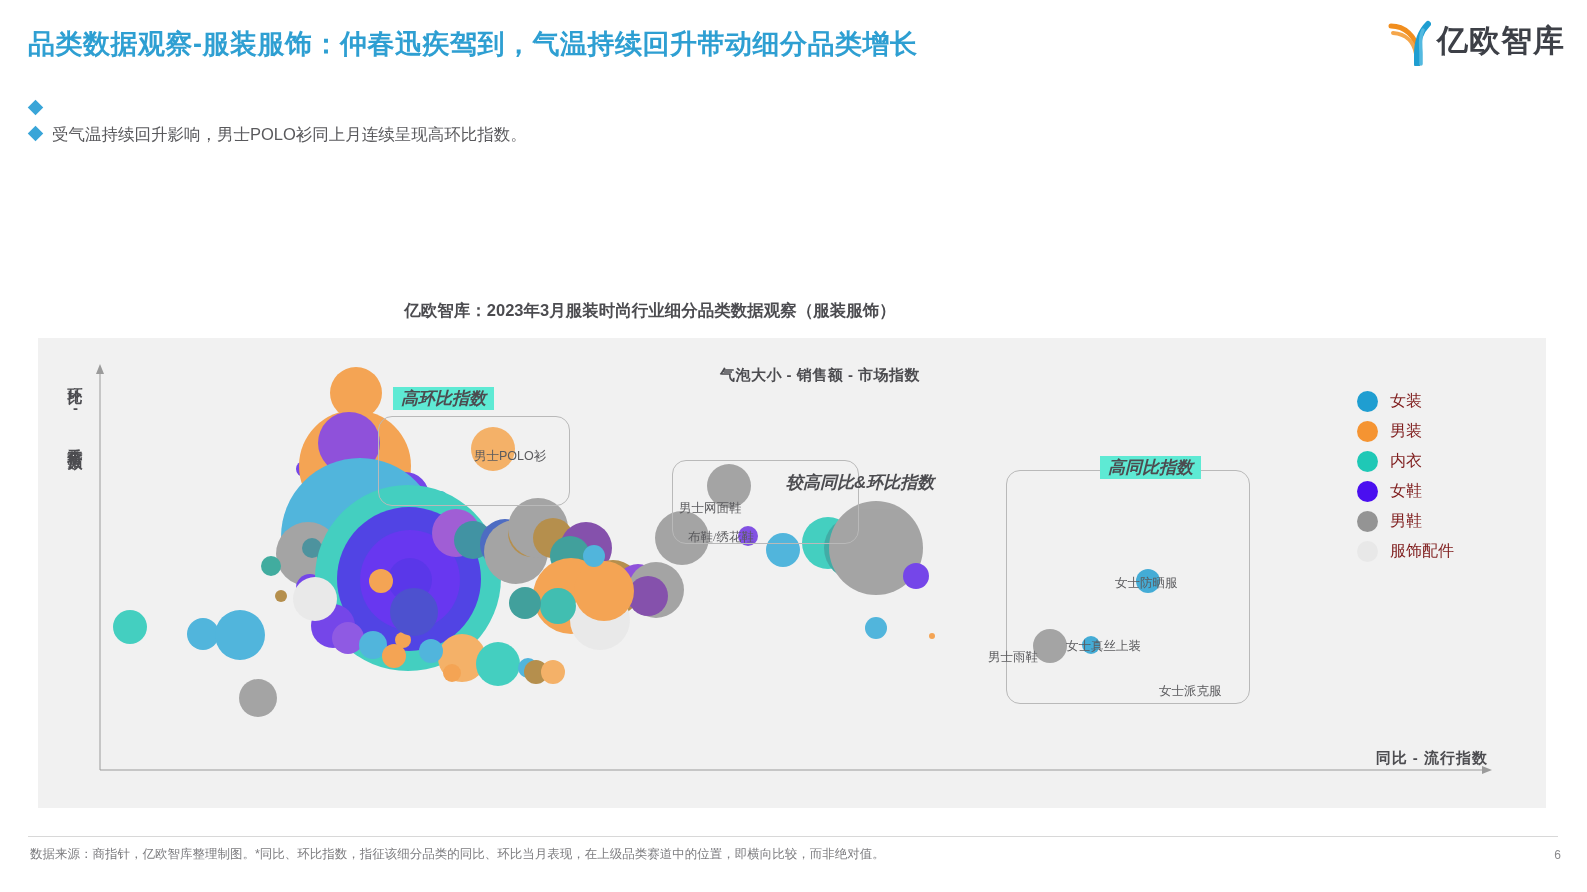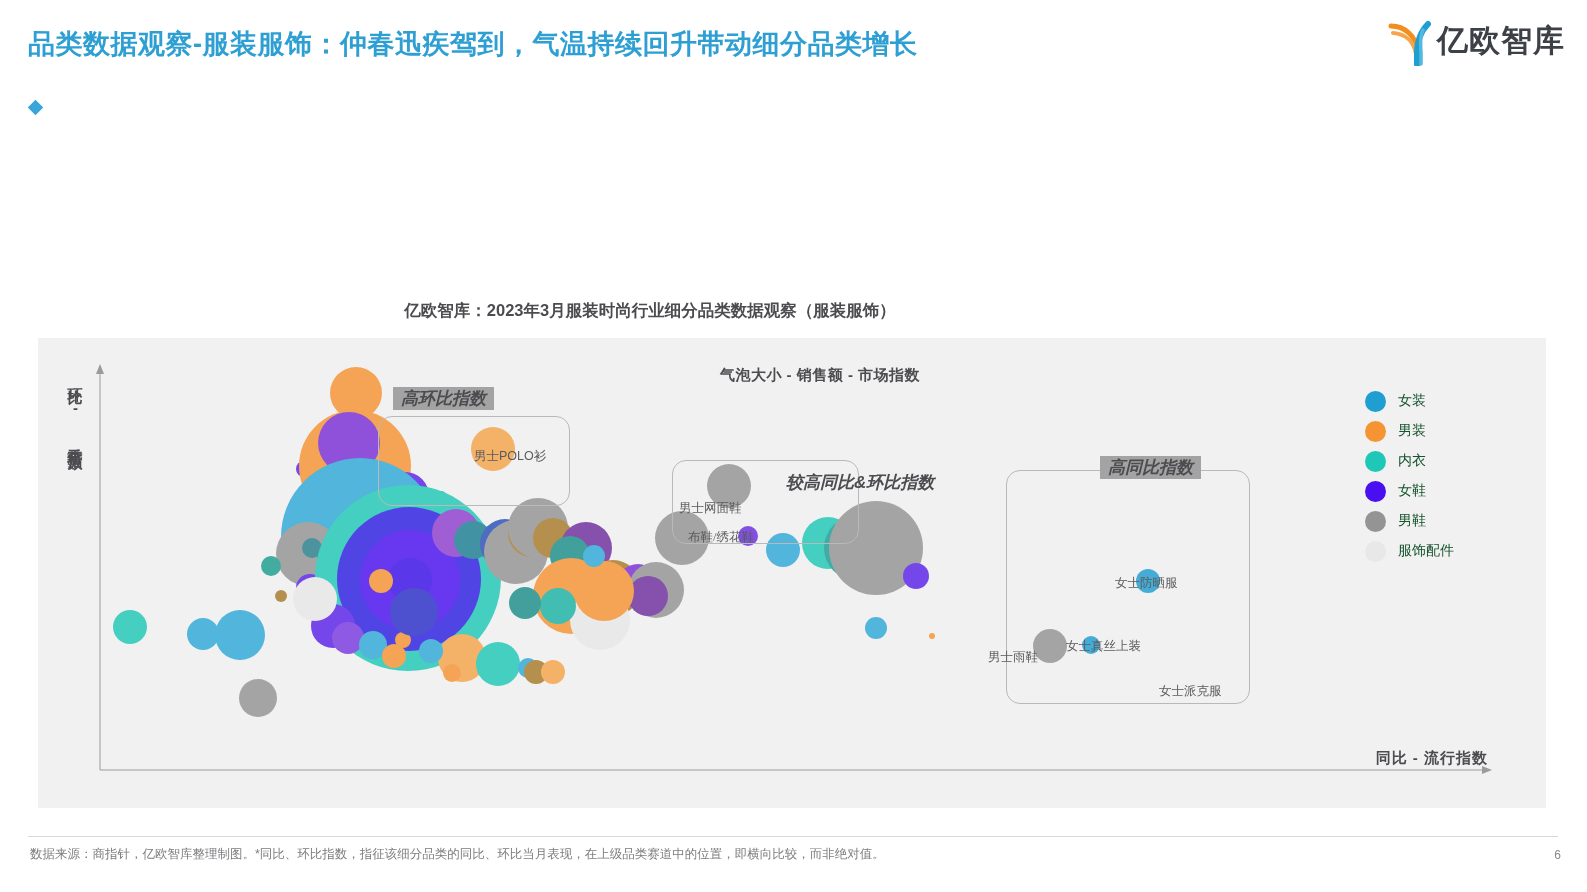--- a/index.html
+++ b/index.html
@@ -53,26 +53,26 @@
     letter-spacing:2px;line-height:30px;
   }
   #x-axis-label{
     position:absolute;right:58px;bottom:40px;
     font-size:15px;font-weight:bold;color:#4c4c50;letter-spacing:1px;
   }
   
   #legend{position:absolute;right:92px;top:48px;}
   .legend-row{display:flex;align-items:center;height:30px;}
   .legend-dot{width:21px;height:21px;border-radius:50%;margin-right:12px;}
-  .legend-label{font-size:14px;color:#14532d;}
+  .legend-label{font-size:16px;color:#7f1d1d;}
   
   .anno-box{position:absolute;border:1px solid #b9b9b9;border-radius:14px;}
   .anno-title{
     position:absolute;font-size:17px;font-style:italic;font-weight:bold;
-    color:#4c4c50;background:#a3a3a3;padding:0 8px;white-space:nowrap;
+    color:#4c4c50;background:#5eead4;padding:0 8px;white-space:nowrap;
   }
   .bub-label{position:absolute;font-size:12.5px;color:#5b5b5e;white-space:nowrap;}
   
   #footnote{
     position:absolute;left:30px;top:846px;font-size:12.5px;color:#7c7c7f;
   }
   #page-number{position:absolute;right:26px;top:848px;font-size:12px;color:#8a8a8d;}
   #footer-rule{position:absolute;left:28px;top:836px;width:1530px;height:1px;background:#d8d8d8;}
 </style>
 </head>
@@ -86,20 +86,24 @@
     <path d="M6 17 C19 18 27 26 29 38 L29 48" stroke="#f5a64a" stroke-width="4" fill="none" stroke-linecap="round"></path>
     <path d="M41 8 C33 16 30 27 30 38 L30 48" stroke="#1f9ed1" stroke-width="6" fill="none" stroke-linecap="round"></path>
     <path d="M36 14 C32 22 34 30 34 38 L34 48" stroke="#53b9e0" stroke-width="3.5" fill="none" stroke-linecap="round"></path>
   </svg>
   <span class="wordmark">亿欧智库</span>
 </div>
 
 <div id="bullets">
   <div class="bullet">
     <span class="dia"></span>
+  </div>
+  <div class="bullet">
+    <span class="dia"></span>
+    <span class="txt">受气温持续回升影响，男士POLO衫同上月连续呈现高环比指数。</span>
   </div>
 </div>
 
 <div id="chart-title">亿欧智库：2023年3月服装时尚行业细分品类数据观察（服装服饰）</div>
 
 <div id="chart-panel">
 
   <svg id="bubble-svg" viewBox="0 0 1508 470">
 
     <g>

